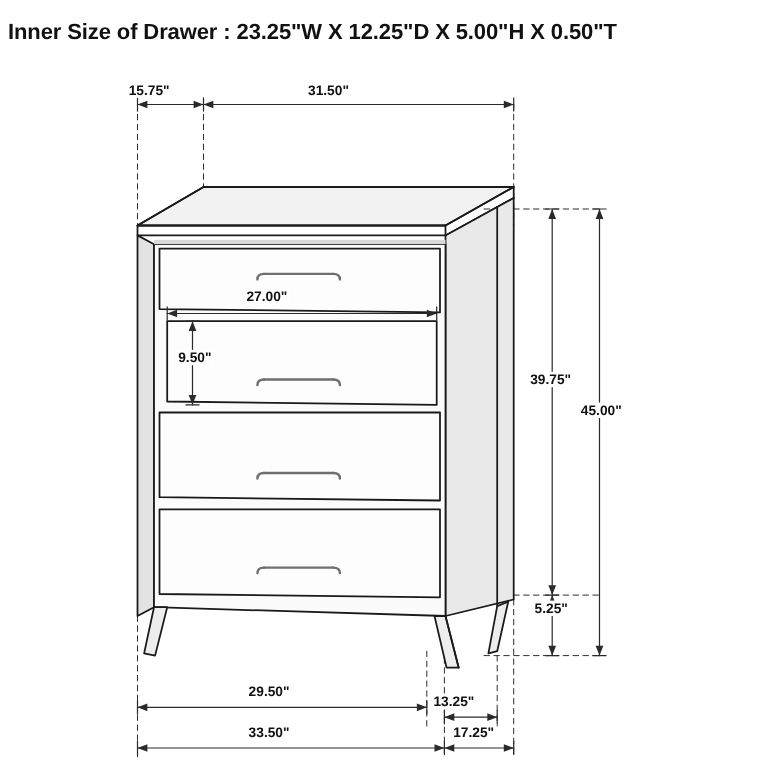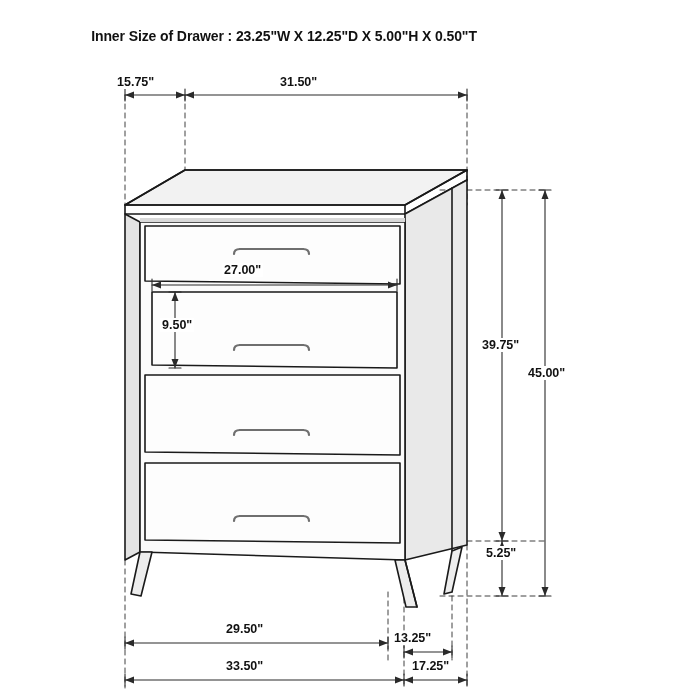--- a/index.html
+++ b/index.html
@@ -15,25 +15,25 @@
     position: relative;
     overflow: hidden;
   }
   #stage {
     position: relative;
     width: 700px;
     height: 700px;
   }
   #title {
     position: absolute;
-    top: 28px;
+    top: 18px;
     left: 0;
     width: 568px;
     text-align: center;
-    font-size: 14px;
+    font-size: 20px;
     font-weight: bold;
     letter-spacing: -0.1px;
     color: #111111;
   }
   svg#drawing {
     position: absolute;
     top: 0;
     left: 0;
     width: 700px;
     height: 700px;

